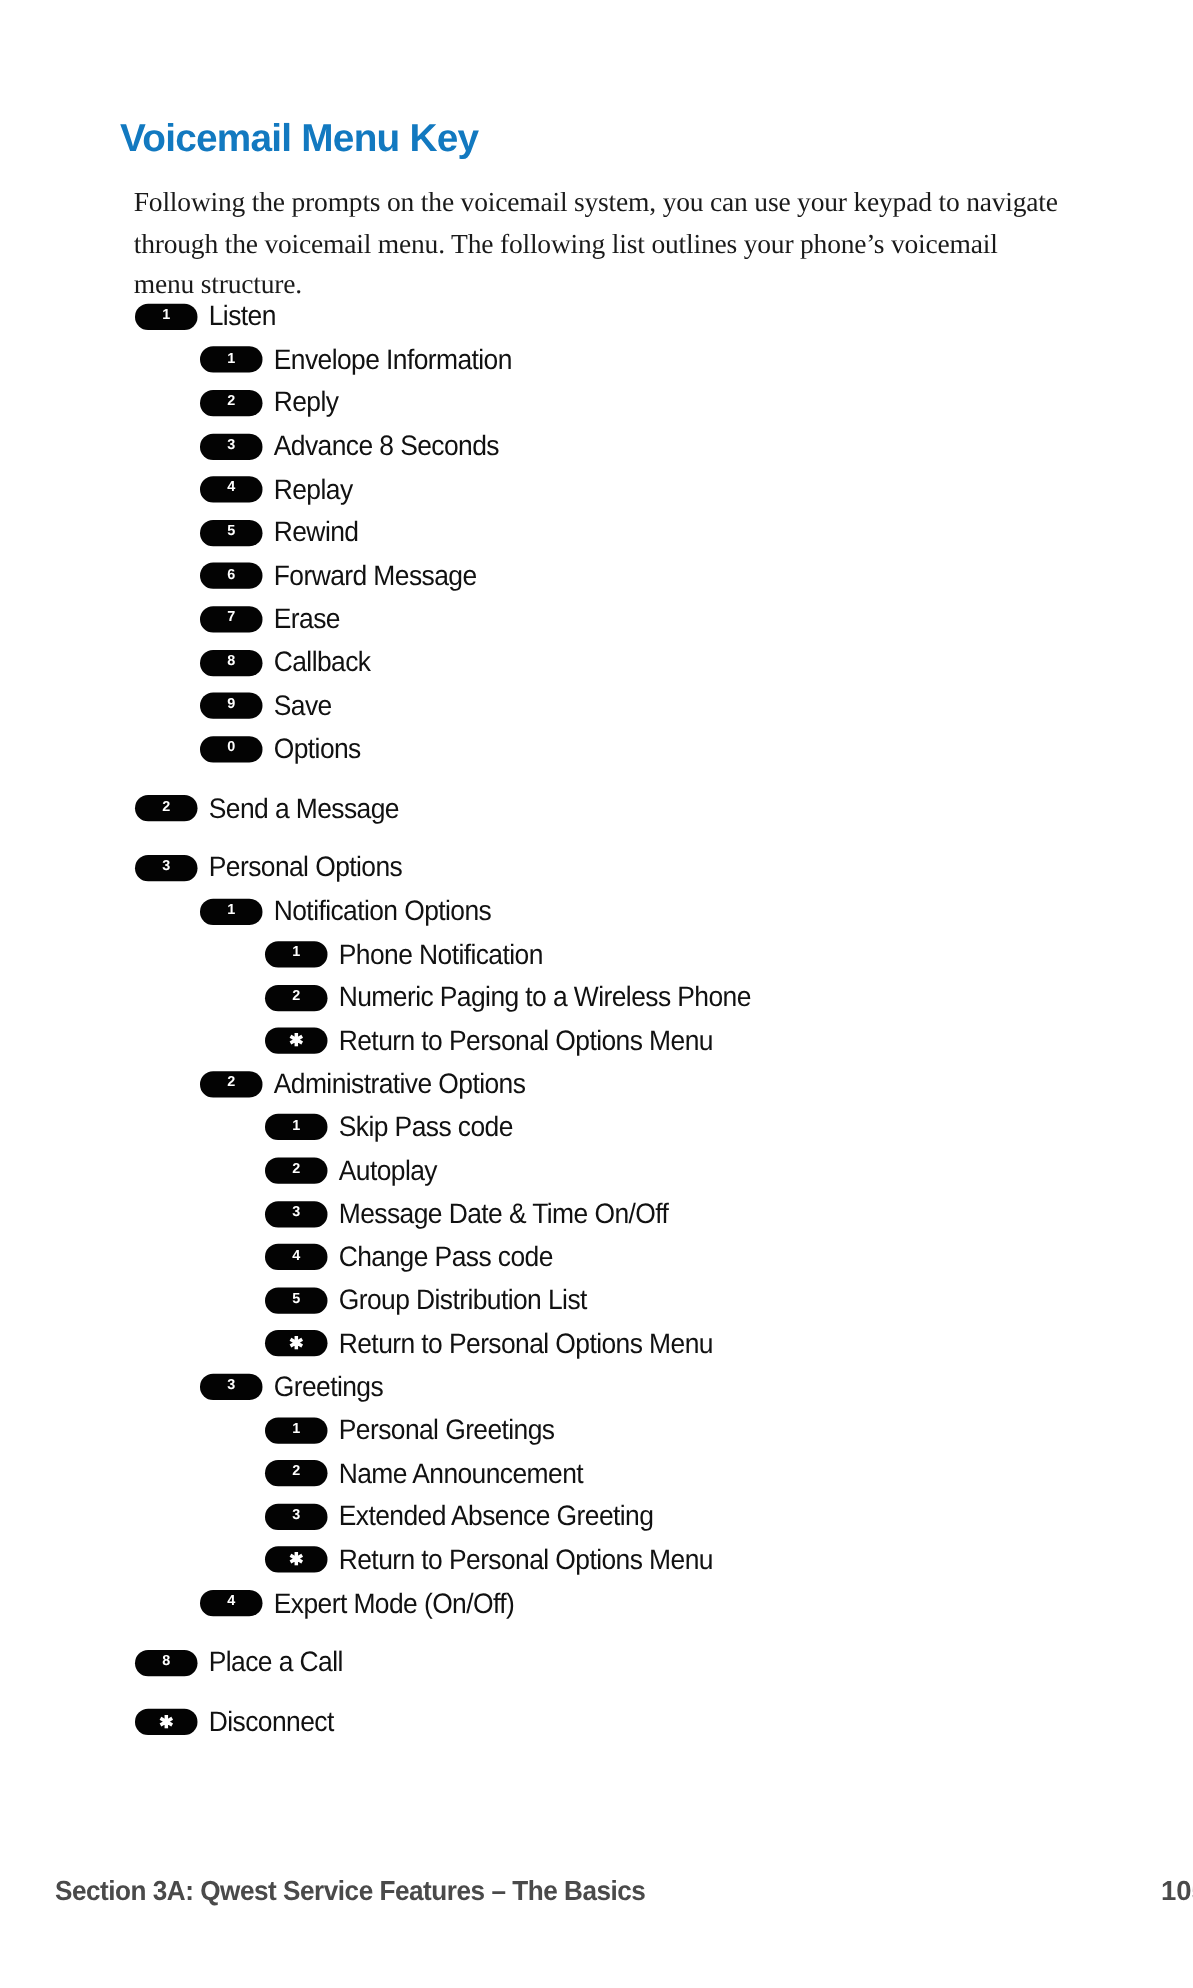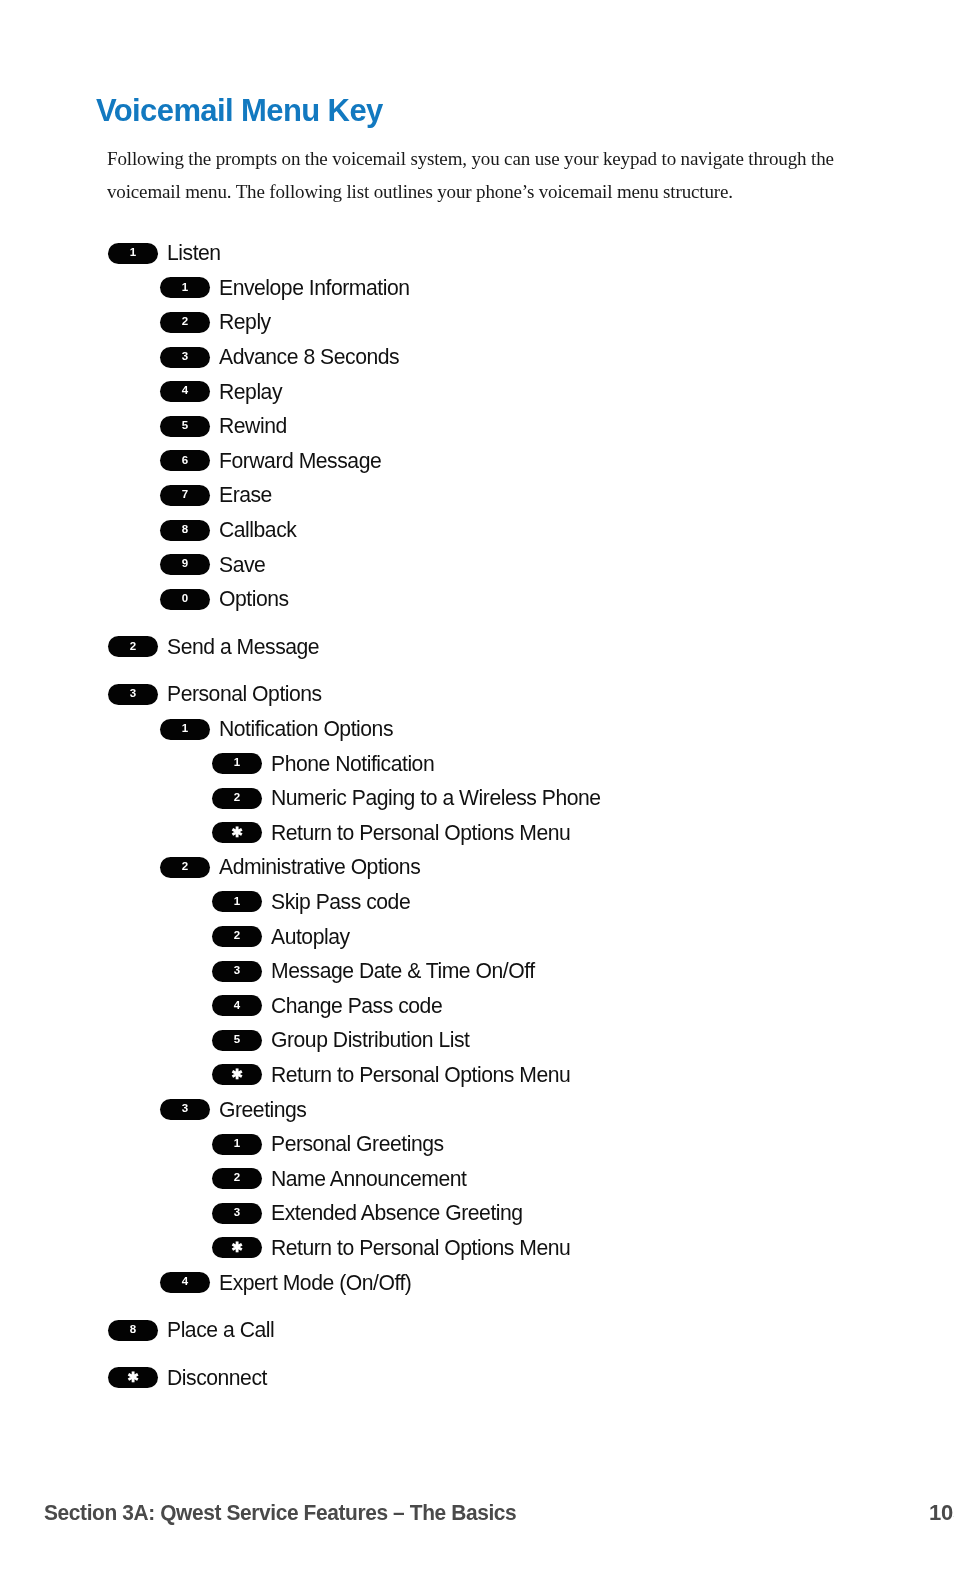--- a/index.html
+++ b/index.html
@@ -30,21 +30,21 @@
     white-space: nowrap;
   }
 
   
   .intro {
     position: absolute;
     left: 107px;
     top: 124px;
     width: 740px;
     font-family: "Liberation Serif", serif;
-    font-size: 19px;
+    font-size: 22px;
     line-height: 32.5px;
     color: #1a1a1a;
     letter-spacing: -0.15px;
   }
 
   
   .menu {
     position: absolute;
     left: 0;
     top: 236px;

